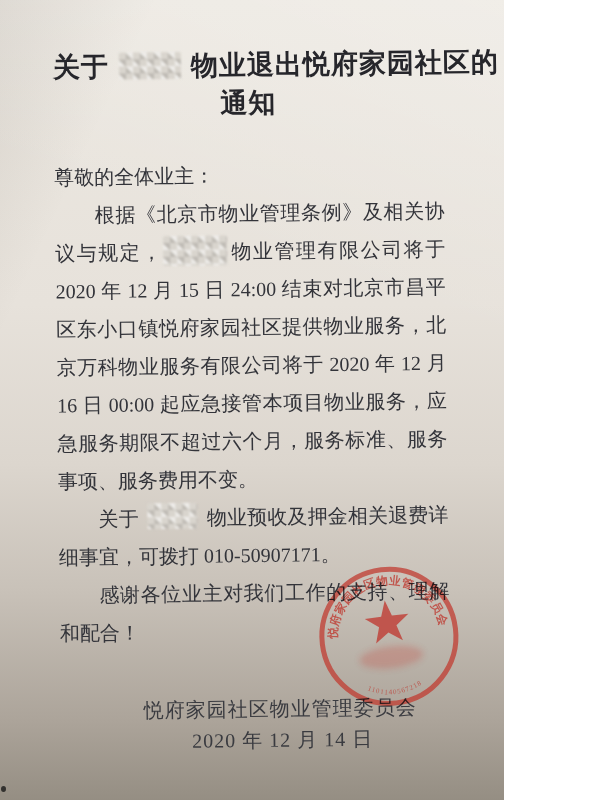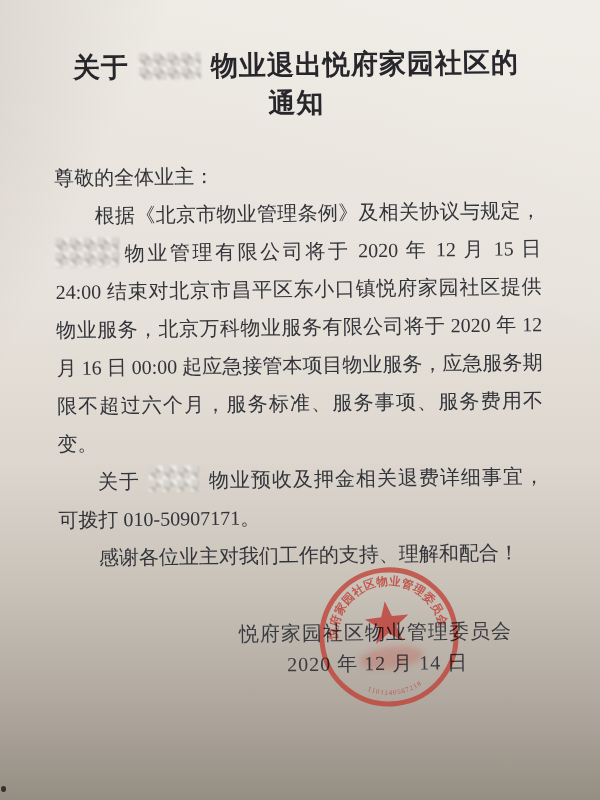--- a/index.html
+++ b/index.html
@@ -1,21 +1,21 @@
 <!DOCTYPE html>
 <html><head>
 <meta charset="utf-8">
 <style>
   html,body{margin:0;padding:0;}
   body{
     width:600px;height:800px;overflow:hidden;
     font-family:"Liberation Serif","DejaVu Serif",serif;
   }
   .photo{
-    position:relative;width:600px;height:800px;overflow:hidden;
+    position:relative;width:504px;height:800px;overflow:hidden;
     background:
       linear-gradient(200deg, rgba(255,255,255,0.25) 0%, rgba(255,255,255,0) 35%),
       linear-gradient(115deg, rgba(60,50,40,0.10) 0%, rgba(60,50,40,0) 18%),
       linear-gradient(180deg,#ece8e1 0%, #e7e2db 38%, #dcd6ce 58%, #c8c1b8 74%, #aca49a 90%, #958e83 100%);
   }
   .page{
     position:absolute;left:0;top:0;right:0;bottom:0;
     padding:46px 57px 0 57px;
     transform:rotate(-0.7deg);
     color:#33343a;

